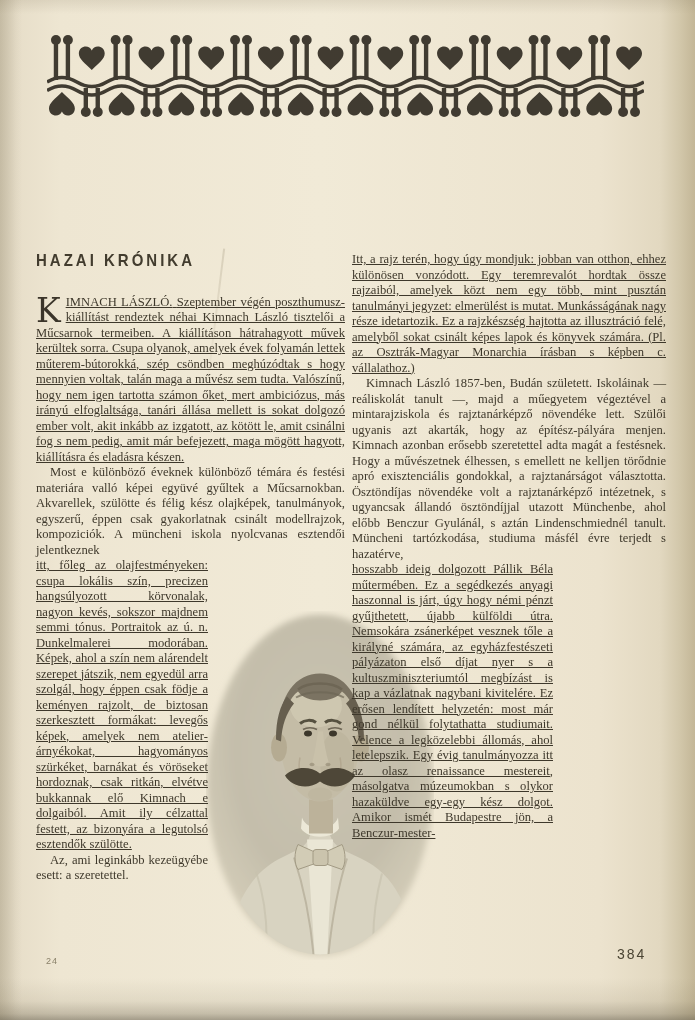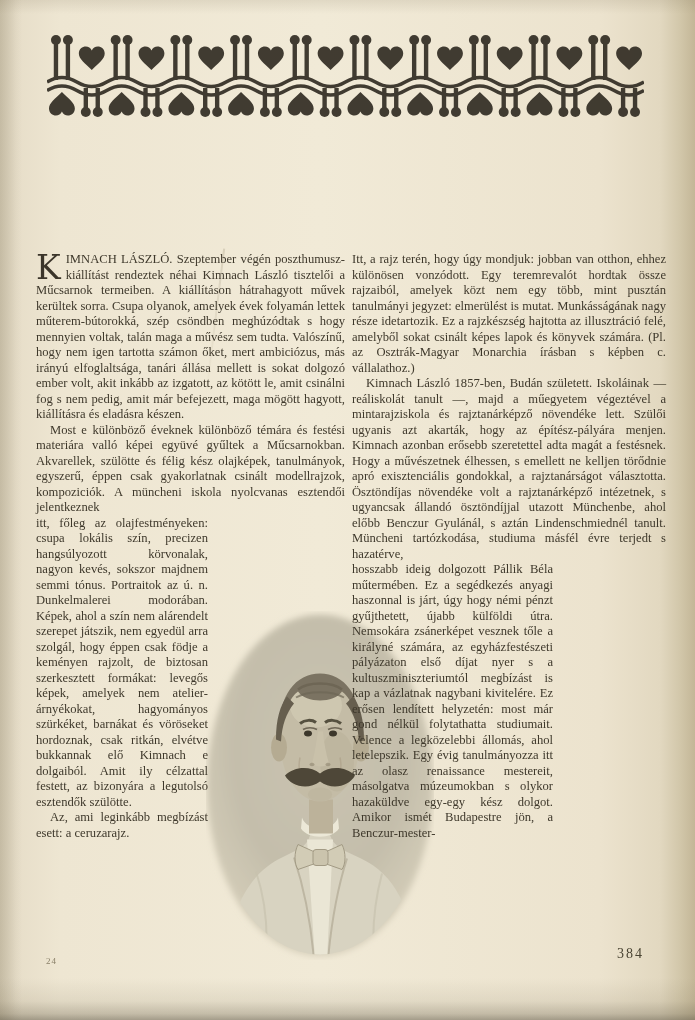--- a/index.html
+++ b/index.html
@@ -21,29 +21,29 @@
     background:linear-gradient(180deg,rgba(130,118,90,0.22),rgba(130,118,90,0));}
   .ornament{position:absolute;left:47px;top:30px;width:597px;height:92px;opacity:.9;}
   .kronika{
     font-family:"Liberation Sans",sans-serif;font-size:15px;font-weight:700;
     letter-spacing:3px;color:#423c2e;margin:0 0 27px 0;transform:scaleY(1.08);transform-origin:left top;
   }
   .col{position:absolute;font-size:12.6px;line-height:15.5px;color:#3e382b;text-align:justify;z-index:2;}
   .col-left{left:36px;top:252px;width:309px;}
   .col-right{left:352px;top:252px;width:314px;}
   .col p{margin:0;text-indent:14px;}
-  .col p.noindent{text-indent:0;}
+  .col p.noindent{text-indent:0;text-decoration:underline;}
   .narrow-left{width:172px;}
   .narrow-right{width:201px;margin-left:113px;}
   .dropcap{
     float:left;font-family:"DejaVu Serif",serif;font-size:33px;line-height:27px;
     padding:2px 5px 0 0;color:#3b352a;
   }
   .portrait{position:absolute;left:206px;top:611px;width:228px;height:349px;z-index:1;}
-  .pagenum{position:absolute;color:#5c5543;font-family:Liberation Serif, serif;}
+  .pagenum{position:absolute;color:#5c5543;font-family:Liberation Sans, sans-serif;}
   .pagenum.pn-left{left:46px;top:956px;font-size:9px;color:#8a8069;letter-spacing:1px;}
   .pagenum.pn-right{left:617px;top:946px;font-size:14px;letter-spacing:2px;color:#4a4433;}
 </style>
 </head>
 <body>
 
 <div class="page">
 
   <svg class="ornament" viewBox="0 0 600 92" xmlns="http://www.w3.org/2000/svg" preserveAspectRatio="none">
     <defs>
@@ -134,24 +134,25 @@
       <path d="M94,146 C92,156 94,164 98,168" stroke="#ab9f87" stroke-width="1.5" fill="none" opacity=".6"></path>
       <path d="M134,146 C136,156 134,164 130,168" stroke="#ab9f87" stroke-width="1.5" fill="none" opacity=".6"></path>
 
       <path d="M114,162 C104,154 88,155 79,164 C85,175 102,179 114,170 C126,179 143,175 149,164 C140,155 124,154 114,162 Z" fill="#4e4738"></path>
 
       <ellipse cx="114" cy="183" rx="12" ry="7" fill="#bcb29a" opacity=".55"></ellipse>
     </g>
   </svg>
 
   <div class="col col-left">
+    <h2 class="kronika">HAZAI KRÓNIKA</h2>
     <p class="noindent"><span class="dropcap">K</span><span>IMNACH LÁSZLÓ.</span> <span>Szeptember végén poszthumusz-kiállítást rendeztek néhai Kimnach László tisztelői a Műcsarnok termeiben. A kiállításon hátrahagyott művek kerültek sorra. Csupa olyanok, amelyek évek folyamán lettek műterem-bútorokká, szép csöndben meghúzódtak s hogy mennyien voltak, talán maga a művész sem tudta. Valószínű, hogy nem igen tartotta számon őket, mert ambiciózus, más irányú elfoglaltsága, tanári állása mellett is sokat dolgozó ember volt, akit inkább az izgatott, az kötött le, amit csinálni fog s nem pedig, amit már befejezett, maga mögött hagyott, kiállításra és eladásra készen.</span></p>
     <p>Most e különböző éveknek különböző témára és festési materiára valló képei együvé gyűltek a Műcsarnokban. Akvarellek, szülötte és félig kész olajképek, tanulmányok, egyszerű, éppen csak gyakorlatnak csinált modellrajzok, kompoziciók. A müncheni iskola nyolcvanas esztendői jelentkeznek</p>
     <p class="noindent narrow-left">itt, főleg az olajfestményeken: csupa lokális szín, precizen hangsúlyozott körvonalak, nagyon kevés, sokszor majdnem semmi tónus. Portraitok az ú. n. Dunkelmalerei modorában. Képek, ahol a szín nem alárendelt szerepet játszik, nem egyedül arra szolgál, hogy éppen csak födje a keményen rajzolt, de biztosan szerkesztett formákat: levegős képek, amelyek nem atelier-árnyékokat, hagyományos szürkéket, barnákat és vöröseket hordoznak, csak ritkán, elvétve bukkannak elő Kimnach e dolgaiból. Amit ily célzattal festett, az bizonyára a legutolsó esztendők szülötte.</p>
-    <p class="narrow-left">Az, ami leginkább megbízást esett: a ceruzarajz.</p>
+    <p class="narrow-left">Az, ami leginkább kezeügyébe esett: a szeretettel.</p>
   </div>
 
   <div class="col col-right">
     <p class="noindent">Itt, a rajz terén, hogy úgy mondjuk: jobban van otthon, ehhez különösen vonzódott. Egy teremrevalót hordtak össze rajzaiból, amelyek közt nem egy több, mint pusztán tanulmányi jegyzet: elmerülést is mutat. Munkásságának nagy része idetartozik. Ez a rajzkészség hajtotta az illusztráció felé, amelyből sokat csinált képes lapok és könyvek számára. (Pl. az Osztrák-Magyar Monarchia írásban s képben c. vállalathoz.)</p>
     <p>Kimnach László 1857-ben, Budán született. Iskoláinak — reáliskolát tanult —, majd a műegyetem végeztével a mintarajziskola és rajztanárképző növendéke lett. Szülői ugyanis azt akarták, hogy az építész-pályára menjen. Kimnach azonban erősebb szeretettel adta magát a festésnek. Hogy a művészetnek élhessen, s emellett ne kelljen törődnie apró exisztenciális gondokkal, a rajztanárságot választotta. Ösztöndíjas növendéke volt a rajztanárképző intézetnek, s ugyancsak állandó ösztöndíjjal utazott Münchenbe, ahol előbb Benczur Gyulánál, s aztán Lindenschmiednél tanult. Müncheni tartózkodása, studiuma másfél évre terjedt s hazatérve,</p>
     <p class="noindent narrow-right">hosszabb ideig dolgozott Pállik Béla műtermében. Ez a segédkezés anyagi haszonnal is járt, úgy hogy némi pénzt gyűjthetett, újabb külföldi útra. Nemsokára zsánerképet vesznek tőle a királyné számára, az egyházfestészeti pályázaton első díjat nyer s a kultuszminiszteriumtól megbízást is kap a vázlatnak nagybani kivitelére. Ez erősen lendített helyzetén: most már gond nélkül folytathatta studiumait. Velence a legközelebbi állomás, ahol letelepszik. Egy évig tanulmányozza itt az olasz renaissance mestereit, másolgatva múzeumokban s olykor hazaküldve egy-egy kész dolgot. Amikor ismét Budapestre jön, a Benczur-mester-</p>
   </div>
 
   <div class="pagenum pn-left">24</div>
   <div class="pagenum pn-right">384</div>

